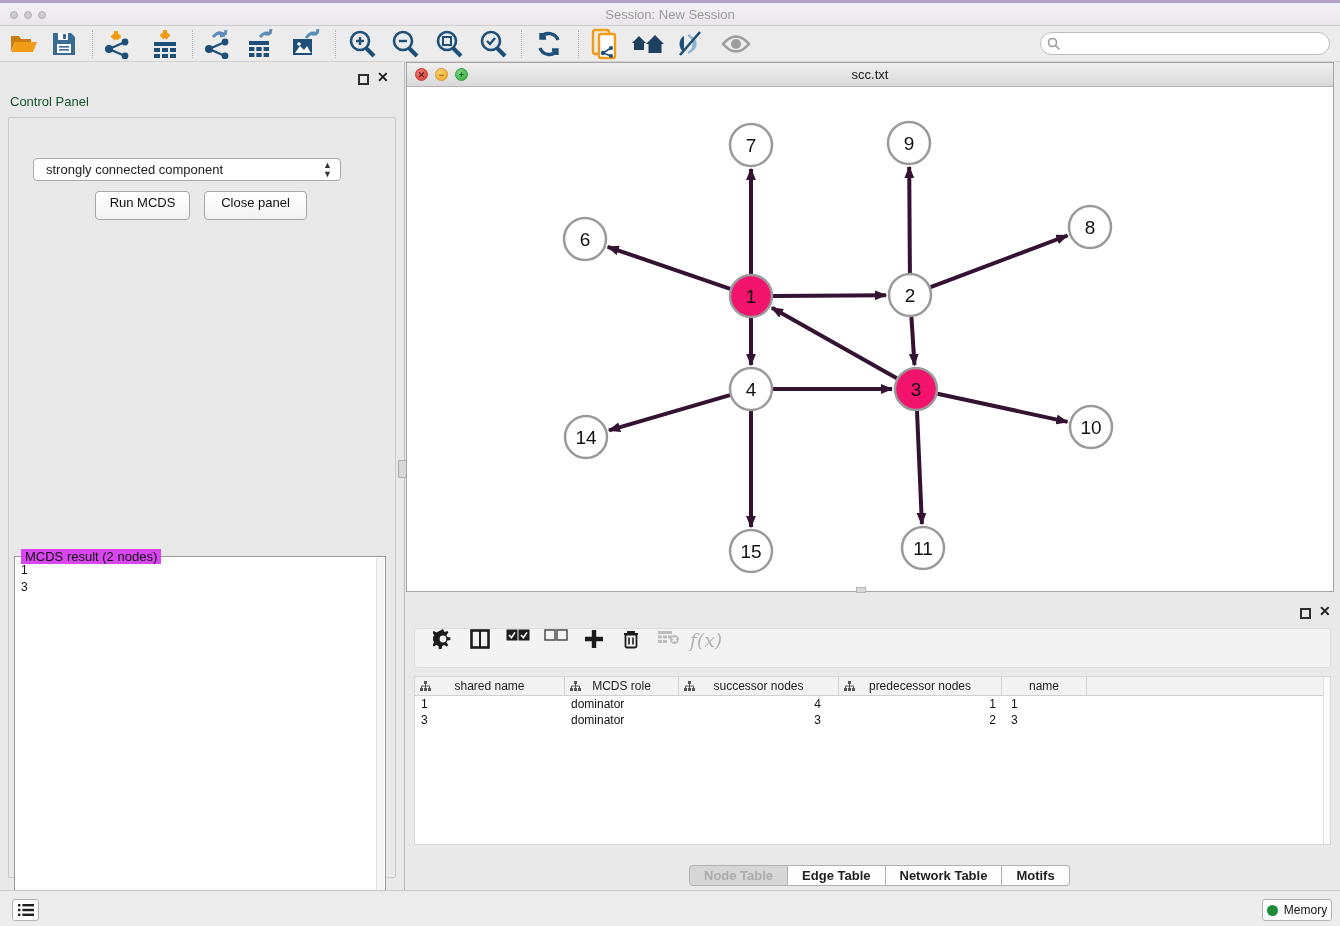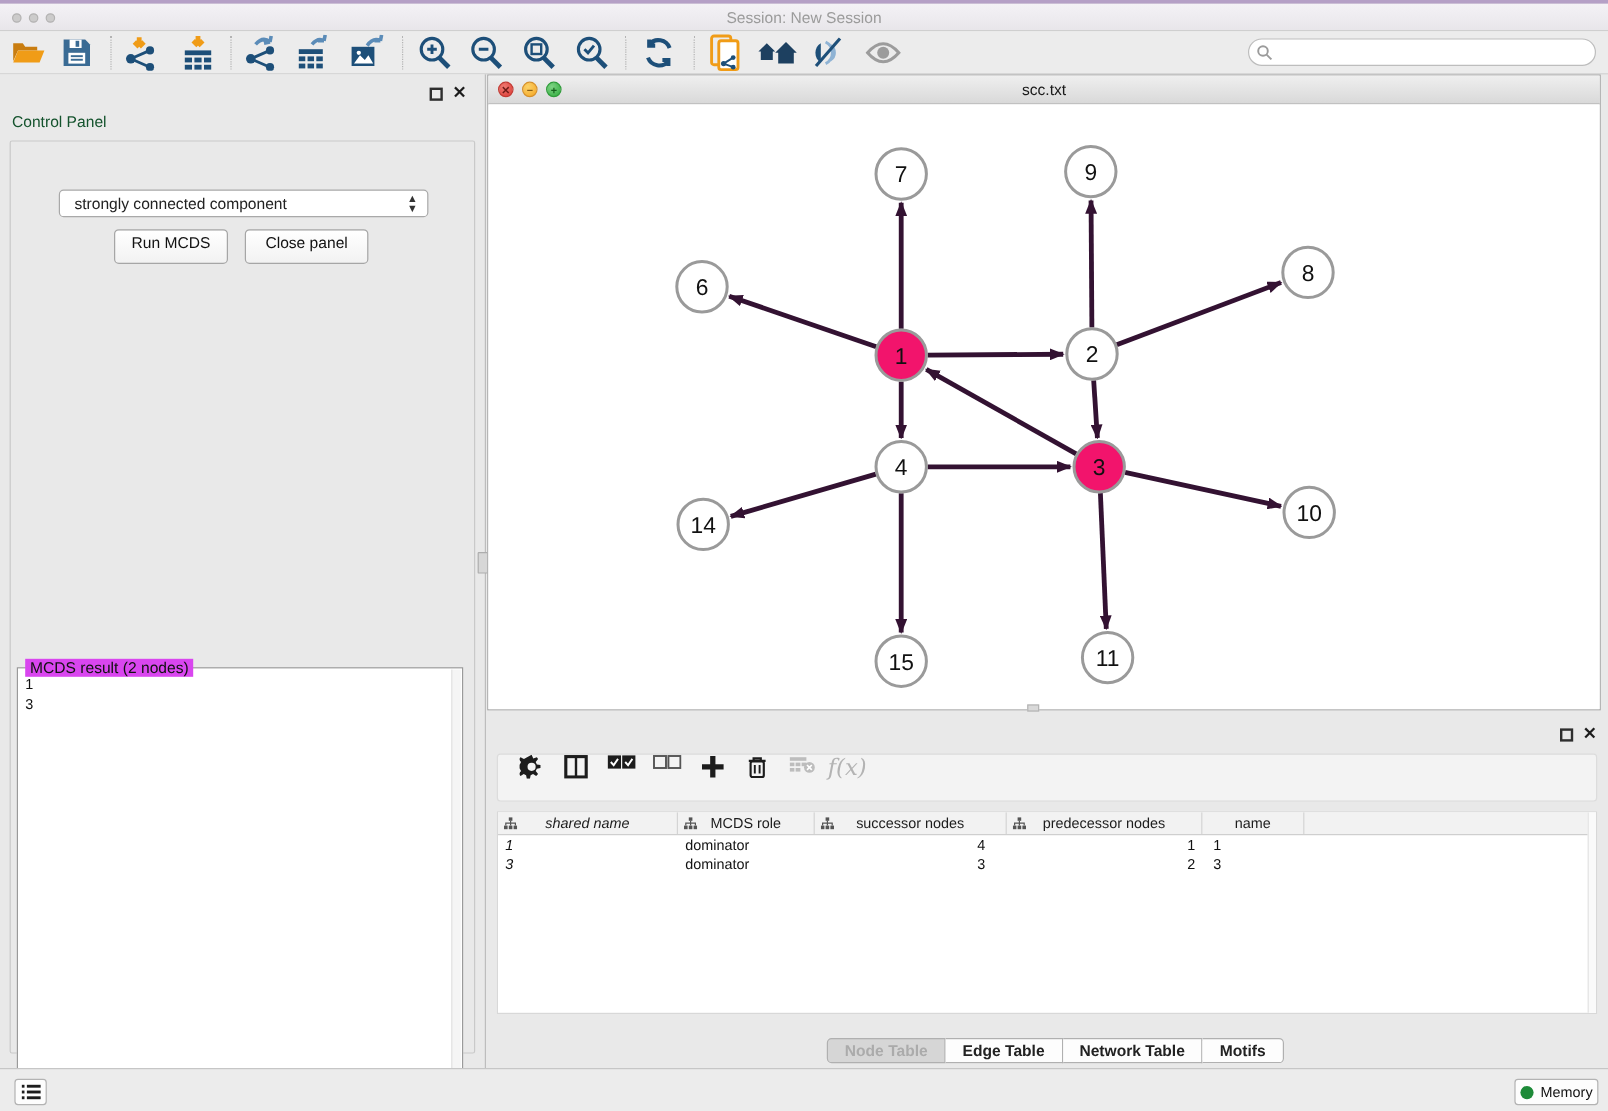--- a/index.html
+++ b/index.html
@@ -34,21 +34,21 @@
   .close-ic { font-size:14px; font-weight:bold; color:#1c1c1c; line-height:11px; }
   .cp-tabs { position:absolute; left:77px; top:34px; height:22px; display:flex; z-index:2; }
   .cp-tab { height:22px; line-height:20px; padding:0 12px; font-size:13px; font-weight:bold;
     background:#fdfdfd; border:1px solid #ababab; border-left:none; text-align:center; cursor:pointer; }
   .cp-tab:first-child { border-left:1px solid #ababab; border-radius:4px 0 0 4px; }
   .cp-tab:last-child { border-radius:0 4px 4px 0; }
   .cp-tab.active { background:#dedede; color:#b9b9b9; }
   .cp-body { position:absolute; left:8px; top:55px; width:388px; height:761px;
     background:#e9e9e9; border:1px solid #c9c9c9; border-radius:2px; }
   .opt-label { position:absolute; left:0; top:20px; width:100%; text-align:center; font-size:13px; color:#1f1f1f; }
-  .selectbox { position:absolute; left:40px; top:40px; width:308px; height:23px; background:#fff;
+  .selectbox { position:absolute; left:24px; top:40px; width:308px; height:23px; background:#fff;
     border:1px solid #a9a9a9; border-radius:4px; font-size:13px; line-height:21px; padding-left:12px; cursor:pointer; }
   .selectbox .updown { position:absolute; right:8px; top:2px; font-size:9px; line-height:9px; color:#333; text-align:center; }
   .btn { position:absolute; height:29px; background:linear-gradient(#ffffff,#f2f2f2);
     border:1px solid #a6a6a6; border-radius:4px; font-size:13px; text-align:center; line-height:21px; cursor:pointer; color:#111; }
   .mcds-box { position:absolute; left:5px; top:438px; width:372px; height:372px;
     border:1px solid #9a9a9a; background:#fff; }
   .mcds-legend { position:absolute; left:6px; top:-8px; background:#d946ef; padding:0 4px; font-size:13px; color:#111; }
   .mcds-lines { position:absolute; left:6px; top:5px; font-size:12px; line-height:17px; color:#111; }
   .mcds-scroll { position:absolute; right:1px; top:1px; width:8px; height:370px; background:#f5f5f5; border-left:1px solid #e2e2e2; }
 
@@ -75,21 +75,21 @@
   .tp-ic { position:absolute; top:0; width:36px; height:38px; display:flex; justify-content:center; cursor:pointer; }
   .fx { font-family:"DejaVu Serif", serif; font-style:italic; font-size:19px; color:#b3b3b3; }
   .ttable { position:absolute; left:8px; top:80px; width:917px; height:169px; background:#fff; border:1px solid #d8d8d8; }
   .thead { display:flex; height:19px; background:#f2f2f2; border-bottom:1px solid #cfcfcf; }
   .th { position:relative; border-right:1px solid #d4d4d4; font-size:12px; color:#1c1c1c;
     display:flex; align-items:center; justify-content:center; }
   .th .tree-ic { position:absolute; left:5px; top:4px; }
   .trow { display:flex; height:16px; font-size:12px; color:#111; }
   .td { padding:1px 6px 0 6px; overflow:hidden; white-space:nowrap; }
   .td.r { text-align:right; }
-  .c1 { width:150px;font-style:italic; } .c2 { width:114px; } .c3 { width:160px; } .c4 { width:163px; } .c5 { width:85px; }
+  .c1 { width:150px; } .c2 { width:114px; } .c3 { width:160px; } .c4 { width:163px; } .c5 { width:85px; }
   .tscroll { position:absolute; right:0; top:0; width:7px; height:167px; background:#fafafa; border-left:1px solid #e3e3e3; }
   .tp-tabs { position:absolute; left:283px; top:269px; height:21px; display:flex; }
   .tp-tab { height:21px; line-height:19px; padding:0 14px; font-size:13px; font-weight:bold; background:#fdfdfd;
     border:1px solid #b0b0b0; border-left:none; cursor:pointer; }
   .tp-tab:first-child { border-left:1px solid #b0b0b0; border-radius:4px 0 0 4px; }
   .tp-tab:last-child { border-radius:0 4px 4px 0; }
   .tp-tab.active { background:#d6d6d6; color:#ababab; }
 
   
   .statusbar { left:0; top:890px; width:1340px; height:36px; background:#ececec; border-top:1px solid #c6c6c6; }

